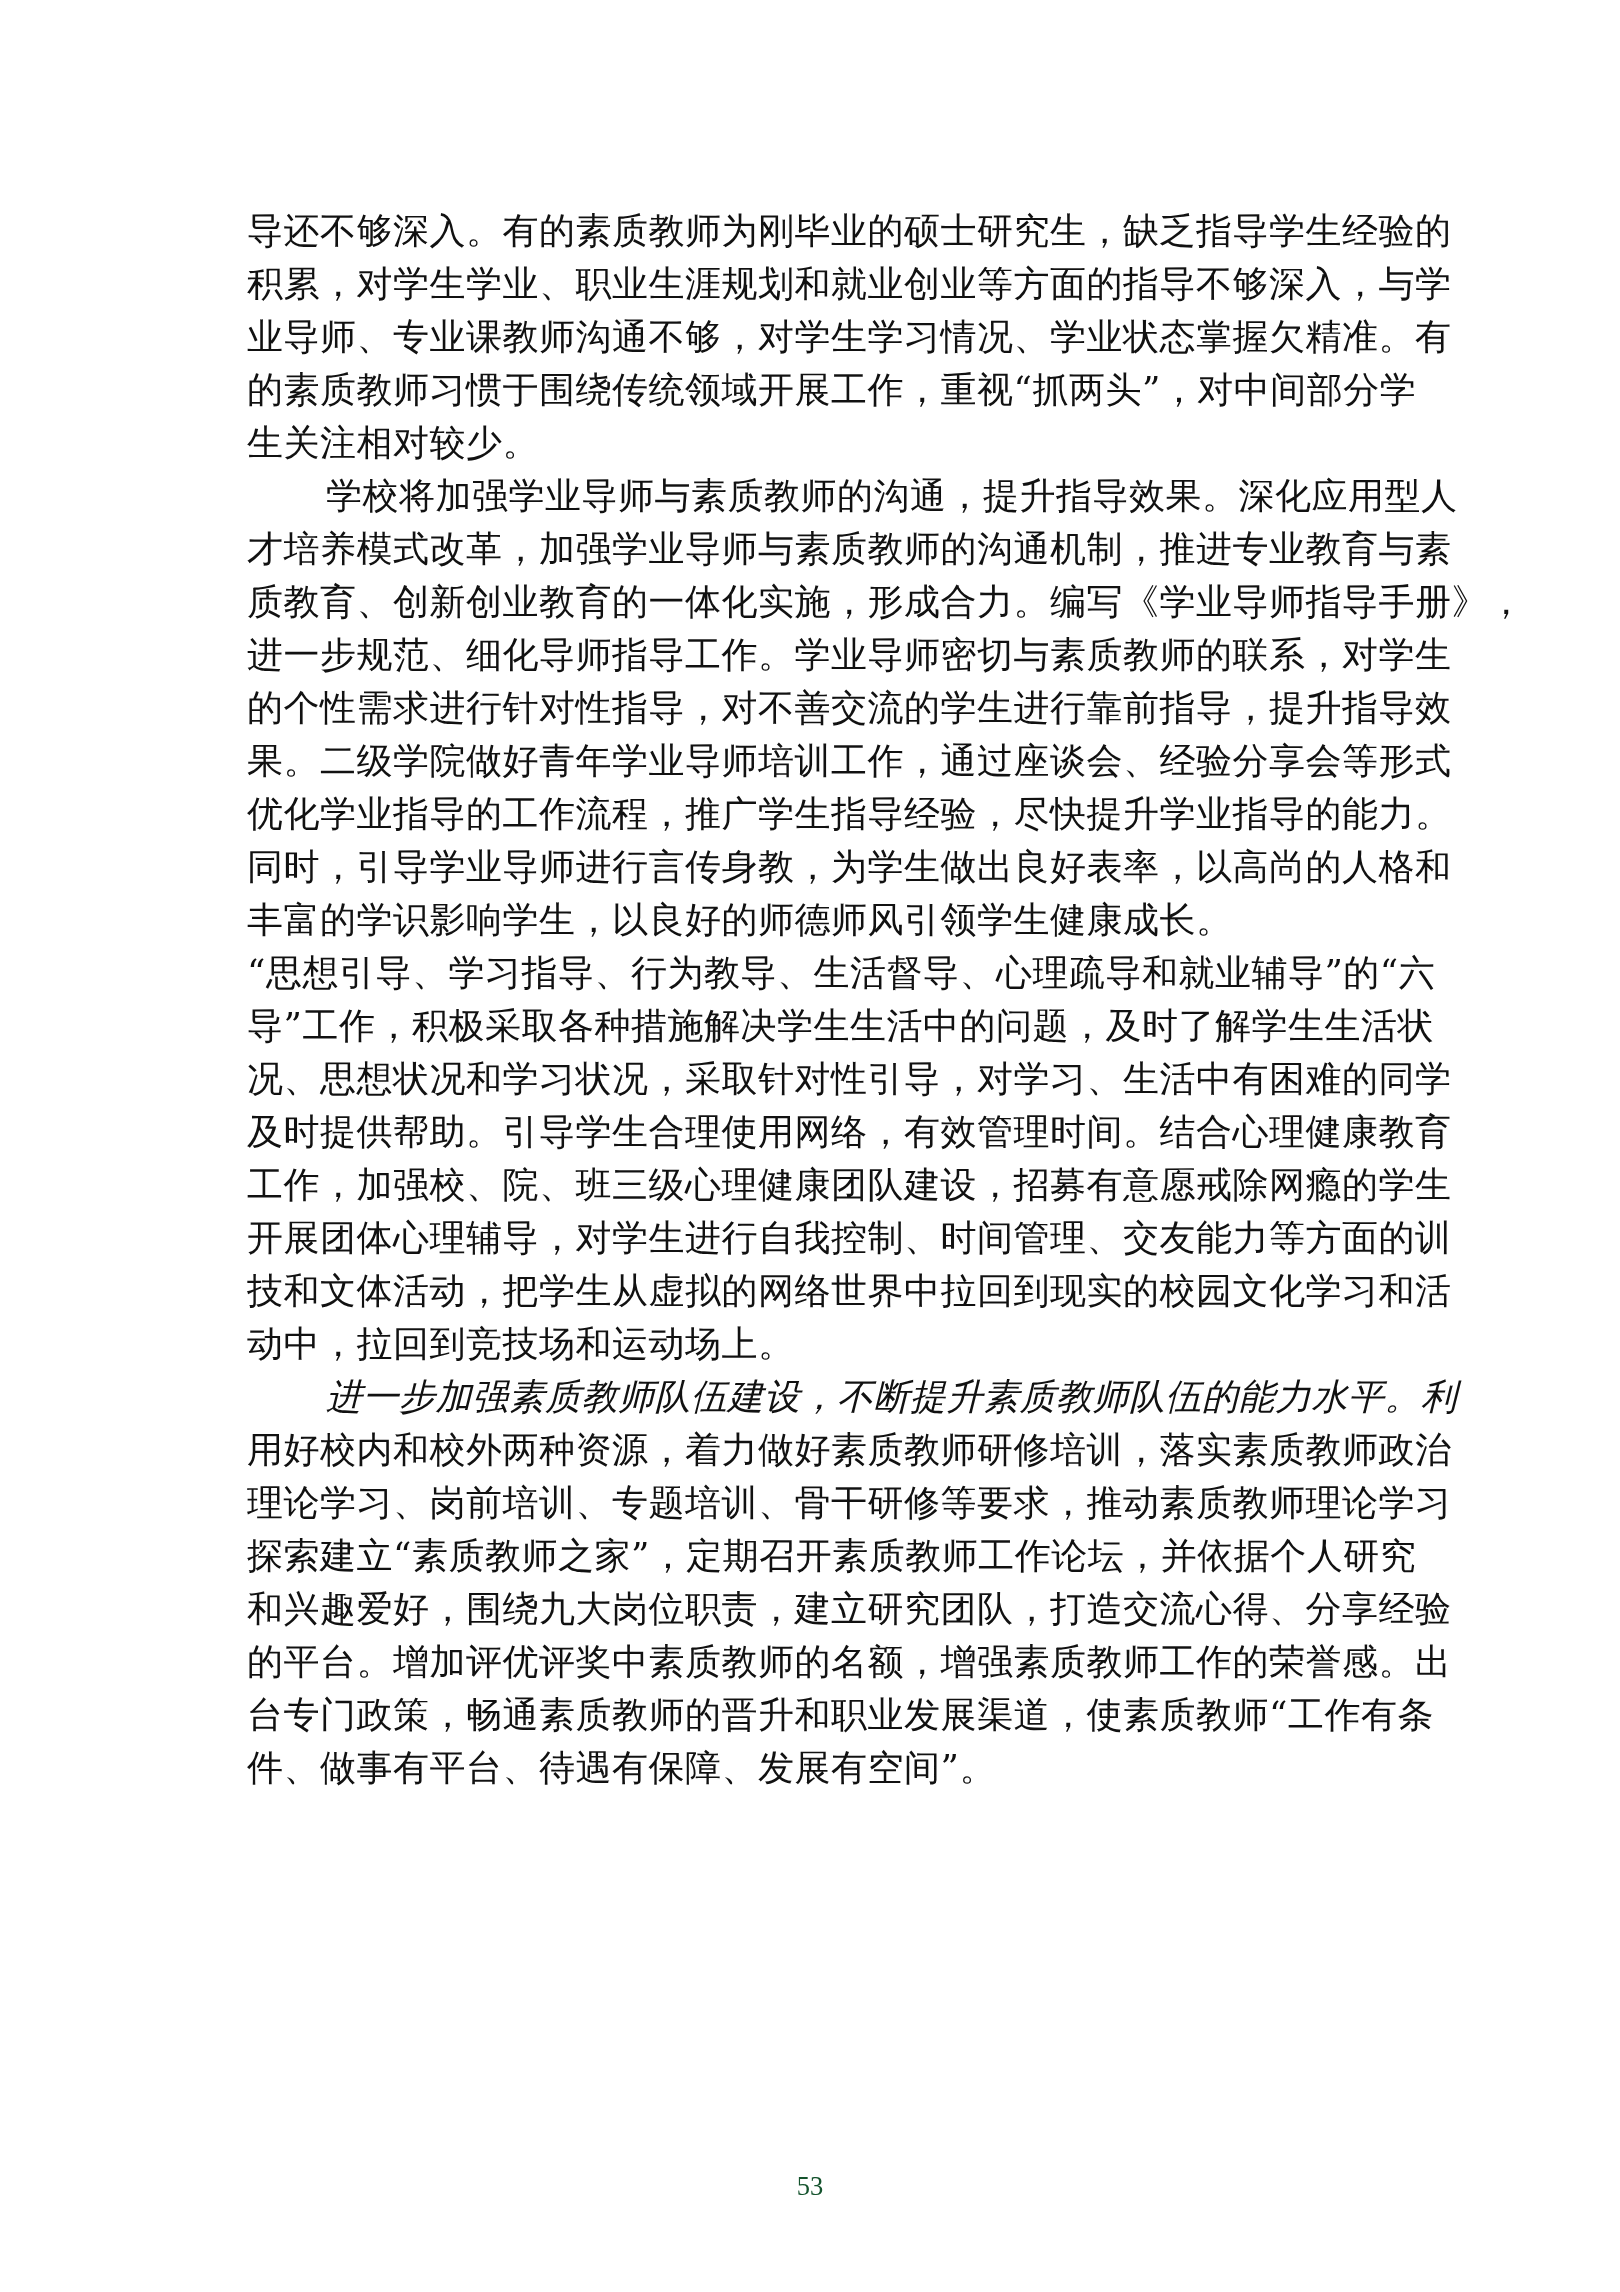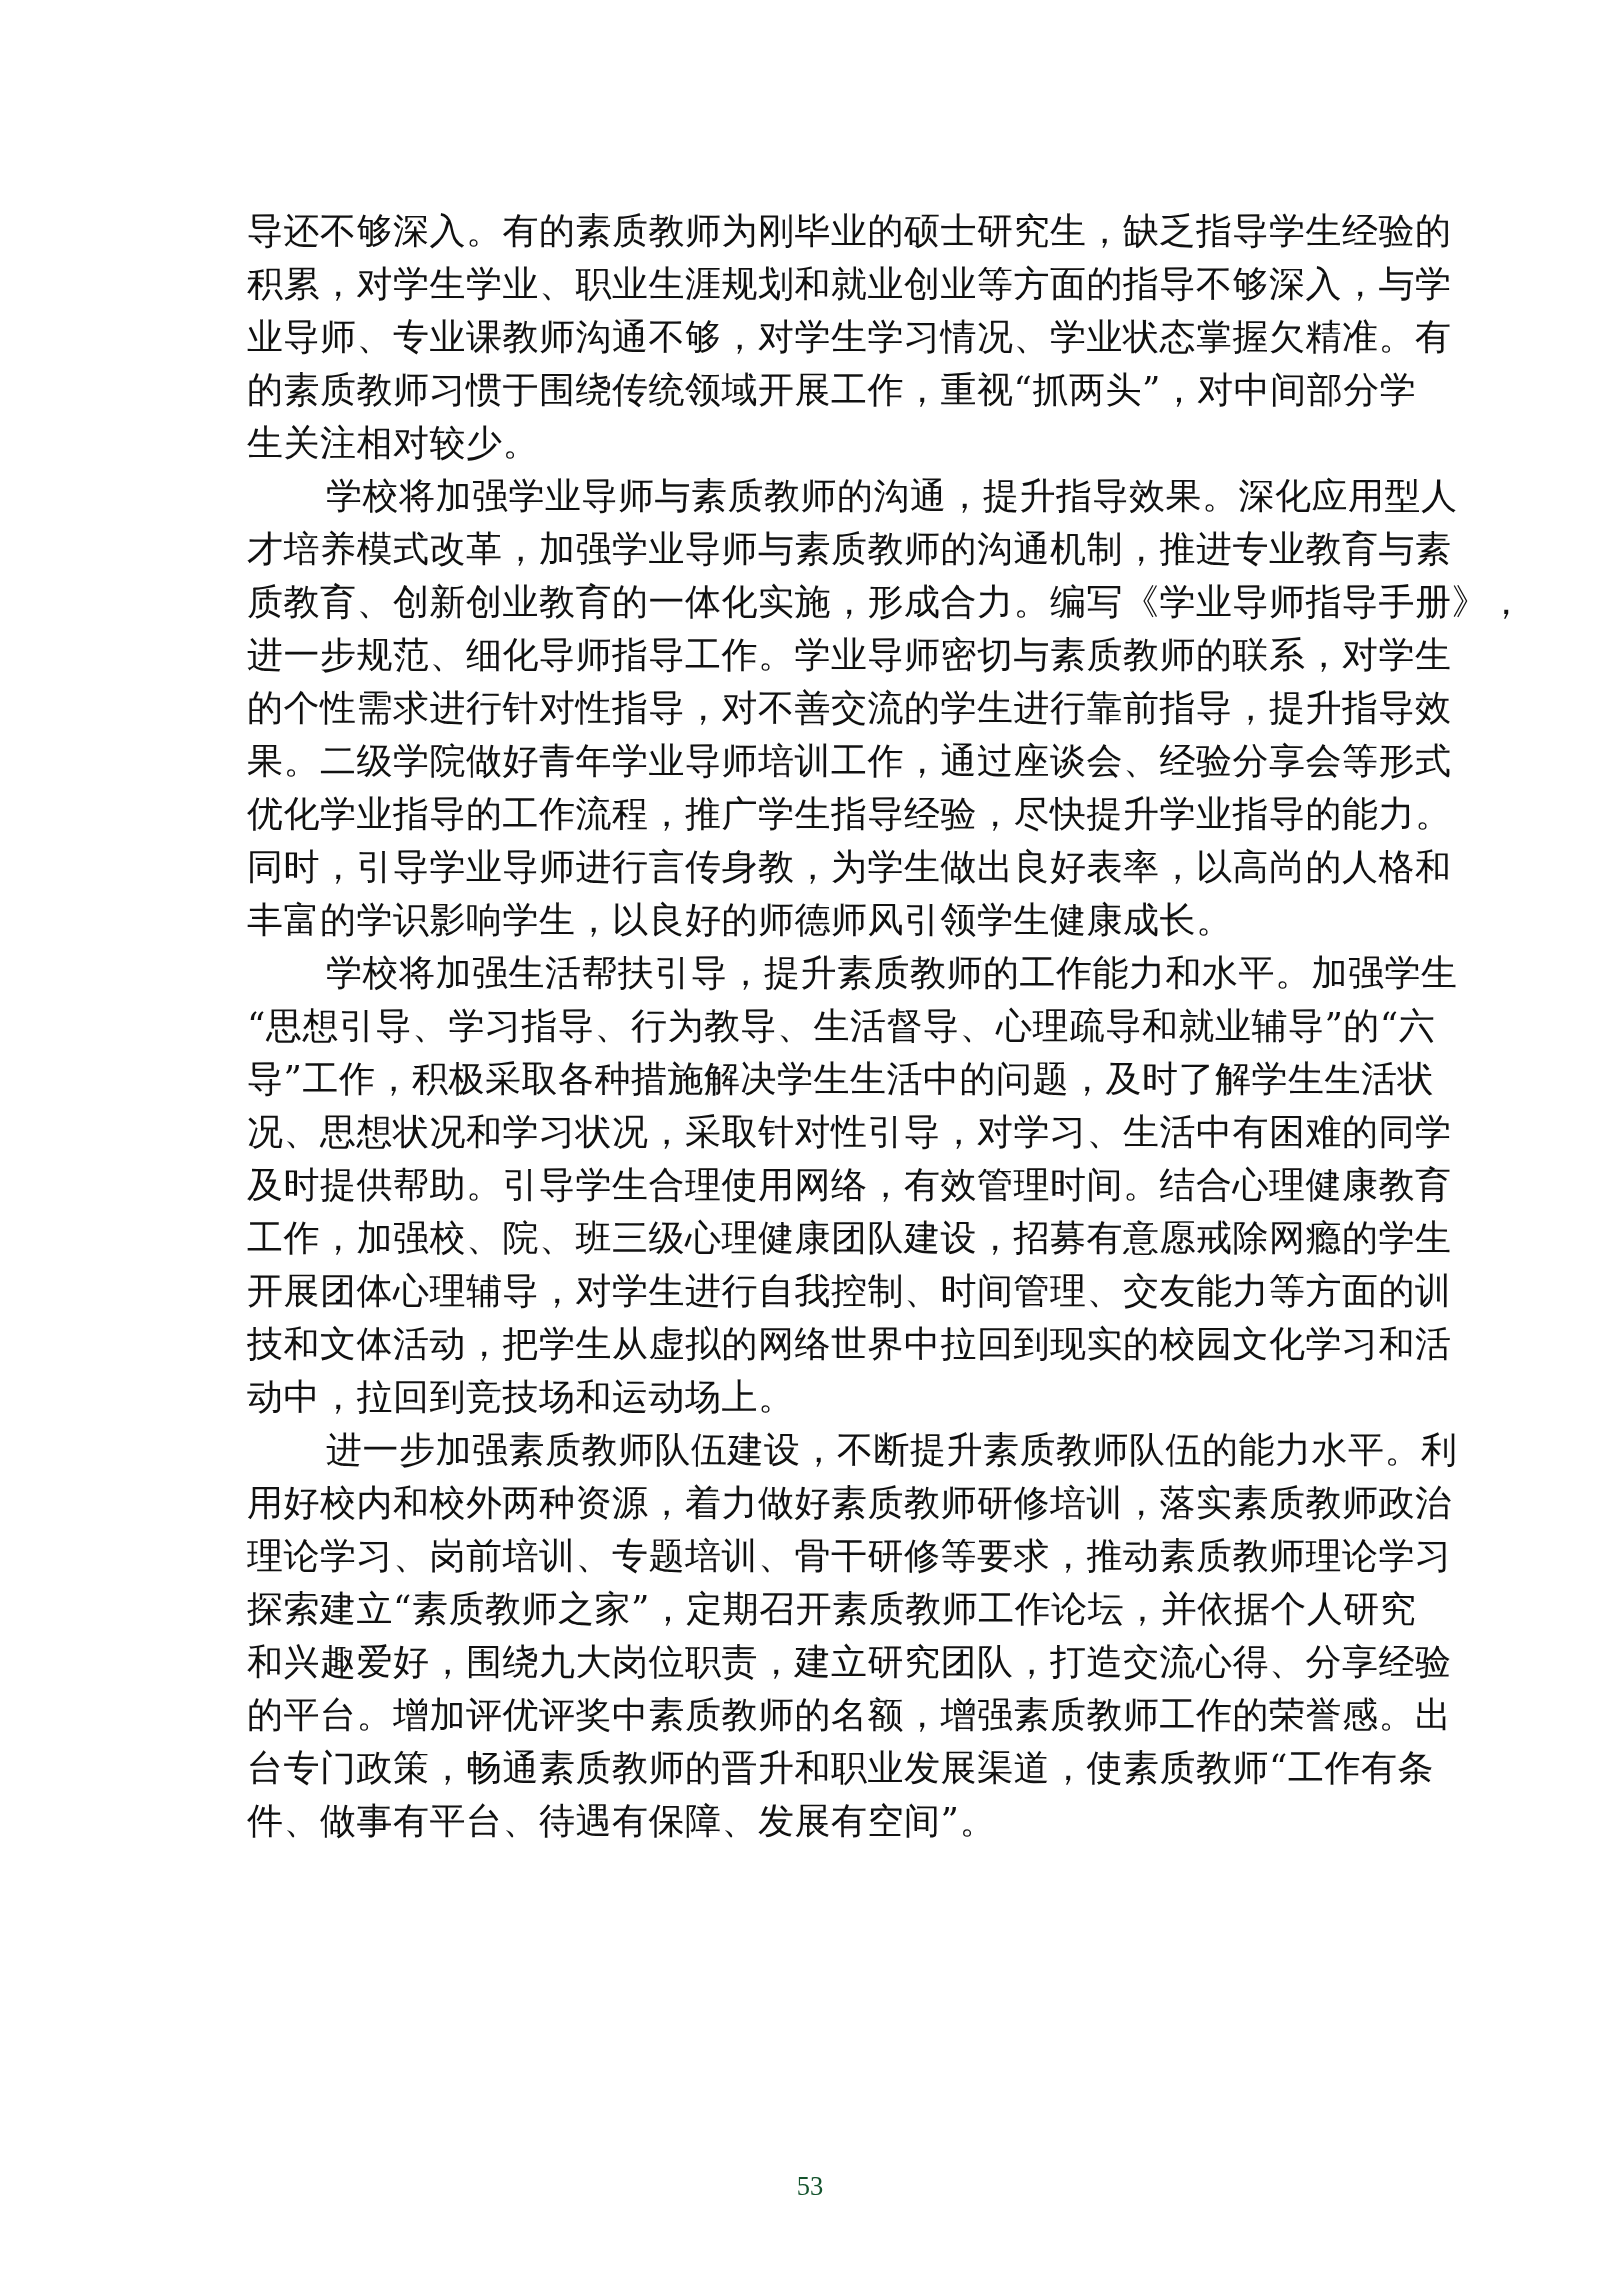--- a/index.html
+++ b/index.html
@@ -80,33 +80,32 @@
       <span class="line">质教育、创新创业教育的一体化实施，形成合力。编写《学业导师指导手册》，</span>
       <span class="line">进一步规范、细化导师指导工作。学业导师密切与素质教师的联系，对学生</span>
       <span class="line">的个性需求进行针对性指导，对不善交流的学生进行靠前指导，提升指导效</span>
       <span class="line">果。二级学院做好青年学业导师培训工作，通过座谈会、经验分享会等形式</span>
       <span class="line">优化学业指导的工作流程，推广学生指导经验，尽快提升学业指导的能力。</span>
       <span class="line">同时，引导学业导师进行言传身教，为学生做出良好表率，以高尚的人格和</span>
       <span class="line last">丰富的学识影响学生，以良好的师德师风引领学生健康成长。</span>
     </p>
 
     <p class="para">
-      <span class="line" style="padding-left:79px;">学校将加强生活帮扶引导，提升素质教师的工作能力和水平。加强学生</span>
       <span class="line">“思想引导、学习指导、行为教导、生活督导、心理疏导和就业辅导”的“六</span>
       <span class="line">导”工作，积极采取各种措施解决学生生活中的问题，及时了解学生生活状</span>
       <span class="line">况、思想状况和学习状况，采取针对性引导，对学习、生活中有困难的同学</span>
       <span class="line">及时提供帮助。引导学生合理使用网络，有效管理时间。结合心理健康教育</span>
       <span class="line">工作，加强校、院、班三级心理健康团队建设，招募有意愿戒除网瘾的学生</span>
       <span class="line">开展团体心理辅导，对学生进行自我控制、时间管理、交友能力等方面的训</span>
       <span class="line">技和文体活动，把学生从虚拟的网络世界中拉回到现实的校园文化学习和活</span>
       <span class="line last">动中，拉回到竞技场和运动场上。</span>
     </p>
 
     <p class="para">
-      <span class="line" style="padding-left:79px;">进一步加强素质教师队伍建设，不断提升素质教师队伍的能力水平。利</span>
+      <span class="line" style="padding-left:79px;font-style:italic;">进一步加强素质教师队伍建设，不断提升素质教师队伍的能力水平。利</span>
       <span class="line">用好校内和校外两种资源，着力做好素质教师研修培训，落实素质教师政治</span>
       <span class="line">理论学习、岗前培训、专题培训、骨干研修等要求，推动素质教师理论学习</span>
       <span class="line">探索建立“素质教师之家”，定期召开素质教师工作论坛，并依据个人研究</span>
       <span class="line">和兴趣爱好，围绕九大岗位职责，建立研究团队，打造交流心得、分享经验</span>
       <span class="line">的平台。增加评优评奖中素质教师的名额，增强素质教师工作的荣誉感。出</span>
       <span class="line">台专门政策，畅通素质教师的晋升和职业发展渠道，使素质教师“工作有条</span>
       <span class="line last">件、做事有平台、待遇有保障、发展有空间”。</span>
     </p>
 
   </div>

